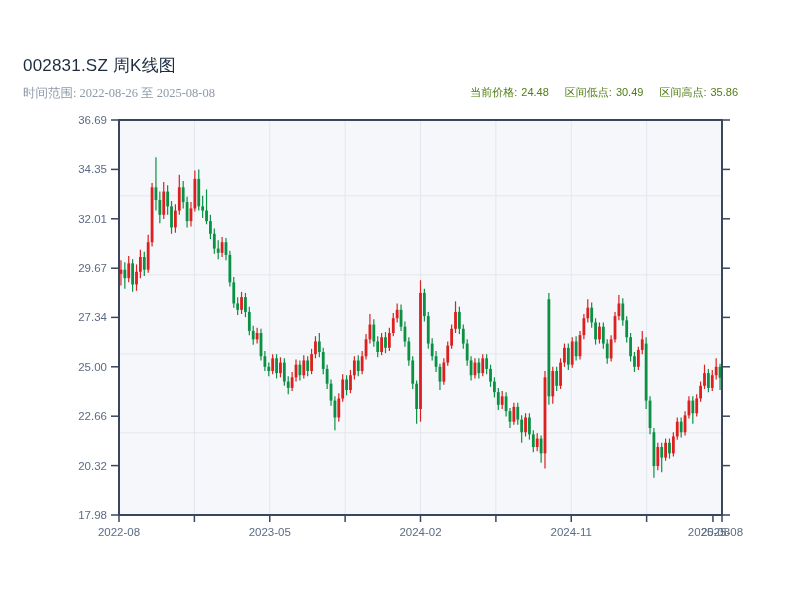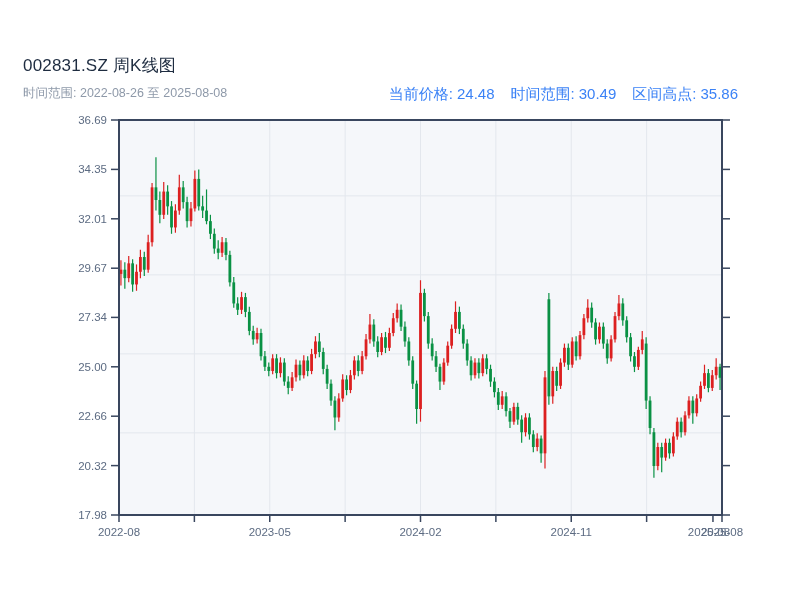--- a/index.html
+++ b/index.html
@@ -6,41 +6,41 @@
   body{
     width:800px;height:600px;background:#ffffff;position:relative;overflow:hidden;
     font-family:"Liberation Sans","DejaVu Sans",sans-serif;
   }
   .screen{position:relative;width:800px;height:600px;margin-top:36px;}
   .title{
     position:absolute;left:23px;top:18px;font-size:17px;font-weight:500;
     color:#1e2c40;letter-spacing:.2px;
   }
   .subtitle{
-    position:absolute;left:23px;top:49px;font-size:12.5px;color:#8e99a9;
+    position:absolute;left:23px;top:49px;font-size:12.5px;color:#8e99a9;font-family:Liberation Serif, serif;
   }
   .stats{
-    position:absolute;top:49px;right:62px;font-size:15px;color:#3b82f6;
+    position:absolute;top:49px;right:62px;font-size:11px;color:#4d7c0f;
     display:flex;gap:16px;white-space:nowrap;
   }
   .stats .pair .lab{margin-right:4px;}
   svg{position:absolute;left:0;top:0;}
 </style>
 </head>
 <body>
 
 <div class="screen">
   <div class="title">002831.SZ 周K线图</div>
   <div class="subtitle">时间范围: 2022-08-26 至 2025-08-08</div>
   <div class="stats">
     <span class="pair">
       <span class="lab">当前价格:</span><span>24.48</span>
     </span>
     <span class="pair">
-      <span class="lab">时间范围:</span><span>30.49</span>
+      <span class="lab">区间低点:</span><span>30.49</span>
     </span>
     <span class="pair">
       <span class="lab">区间高点:</span><span>35.86</span>
     </span>
   </div>
   <svg id="chart" width="800" height="600">
       <rect x="119" y="84" width="603" height="395" fill="#f5f7fa"></rect>
       <line x1="119" x2="722" y1="159.84" y2="159.84" stroke="#e3e7ed" stroke-width="1"></line>
       <line x1="119" x2="722" y1="238.84" y2="238.84" stroke="#e3e7ed" stroke-width="1"></line>
       <line x1="119" x2="722" y1="317.84" y2="317.84" stroke="#e3e7ed" stroke-width="1"></line>

